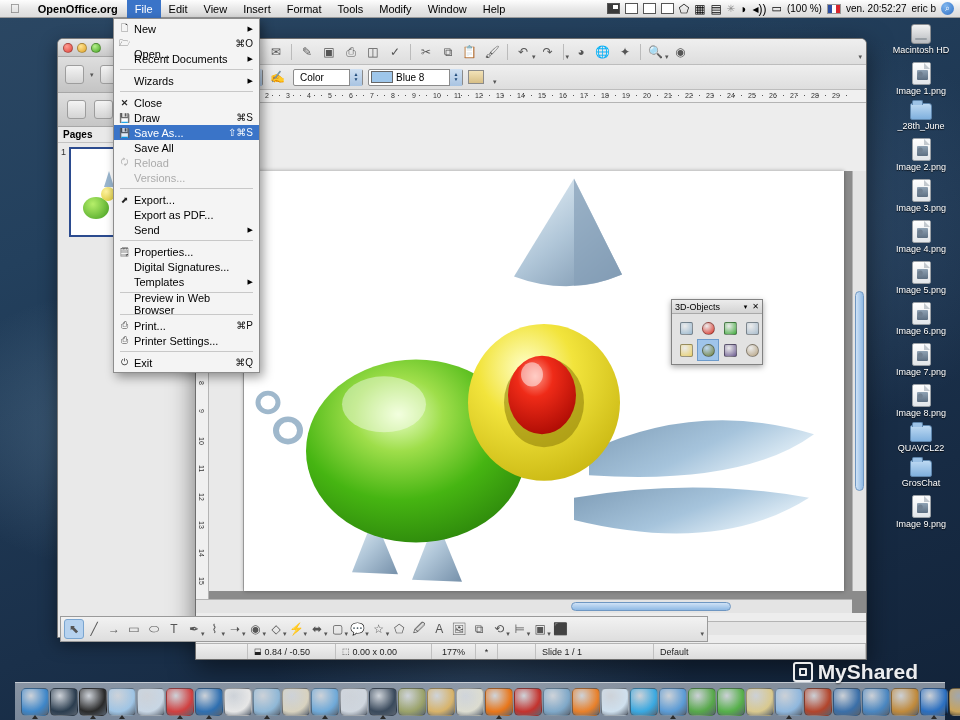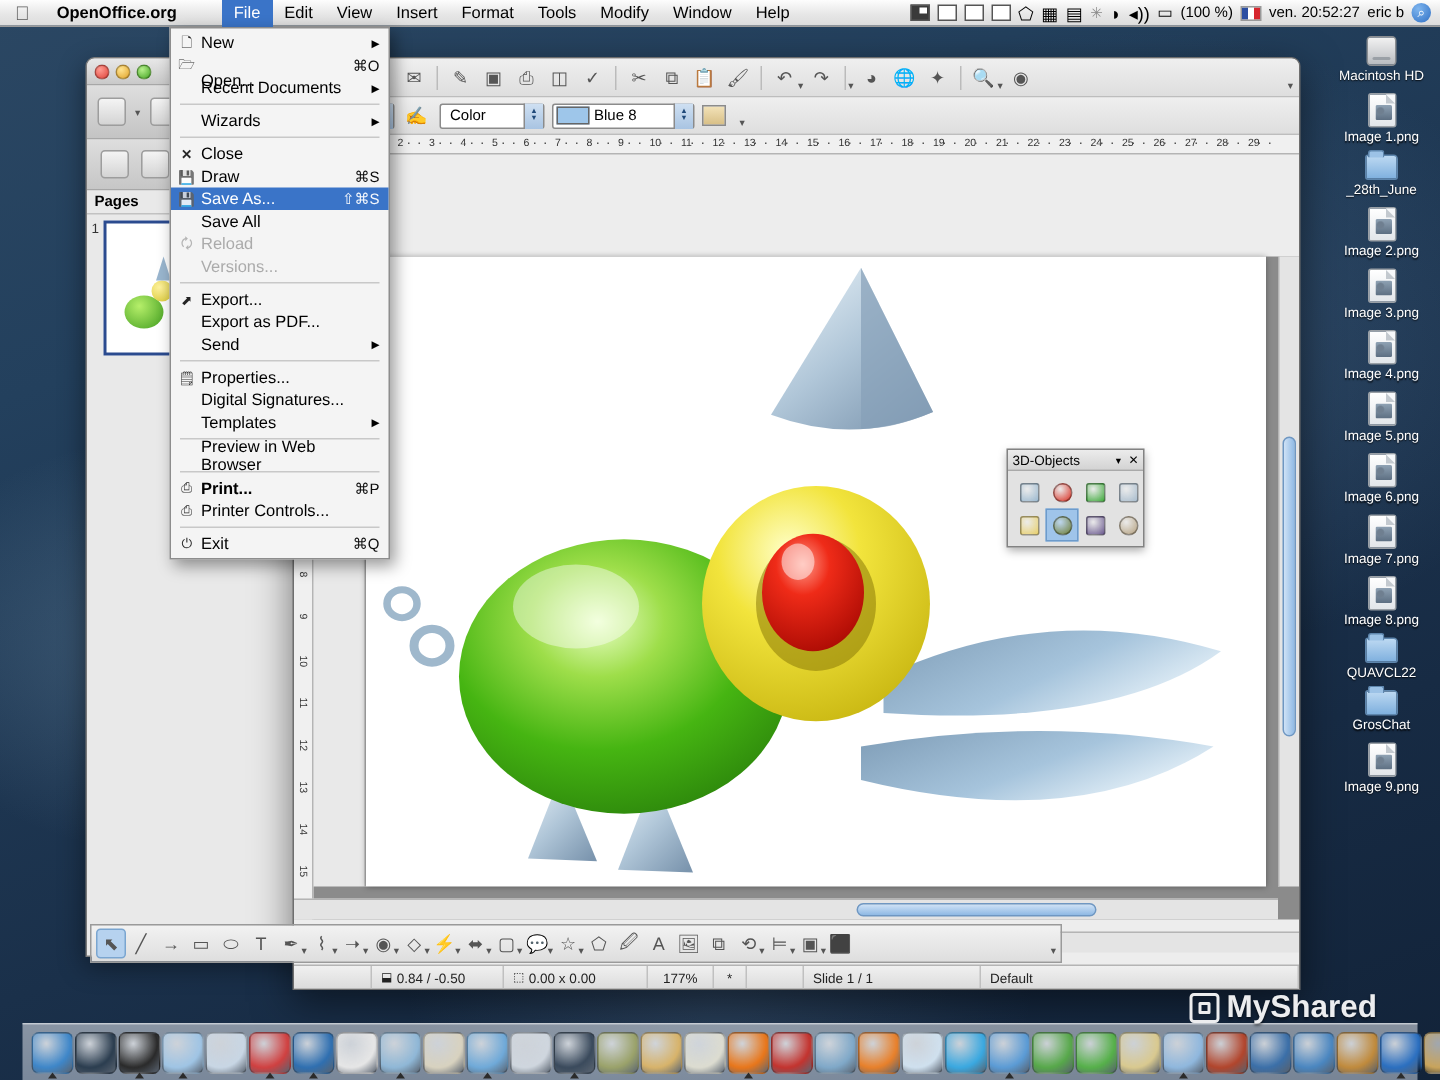--- a/index.html
+++ b/index.html
@@ -34,21 +34,21 @@
   #menubar {
     position: absolute; top: 0; left: 0; width: 960px; height: 18px;
     background: linear-gradient(#fdfdfd, #e7e7e7 55%, #dcdcdc);
     border-bottom: 1px solid #9a9a9a;
     display: flex; align-items: center; z-index: 60;
     font-size: 11px;
   }
   .mb-apple { padding: 0 9px 0 10px; font-size: 13px; color: #5a5a5a; line-height: 1; }
   .mb-app { font-weight: bold; padding: 0 9px; }
   .mb-item { padding: 0 8px; height: 18px; line-height: 18px; white-space: nowrap; }
-  .mb-item.active { background: #3a74c8; color: #fff; margin-left: 21px; }
+  .mb-item.active { background: #3a74c8; color: #fff; }
   .mb-right { margin-left: auto; display: flex; align-items: center; gap: 5px; padding-right: 6px; }
   .mb-right .sl { font-size: 10px; }
   .tile { width:13px;height:11px;border:1px solid #555;background:#fff;display:inline-block;}
   .tile.f { background:#3a3a3a; position:relative; }
   .tile.f::after{content:"";position:absolute;right:1px;top:1px;width:5px;height:4px;background:#fff;}
   .flag{width:14px;height:10px;display:inline-block;background:linear-gradient(90deg,#2b4ea2 0 34%,#fff 34% 66%,#d7262e 66% 100%);border:1px solid #999;}
   .spot{width:13px;height:13px;border-radius:50%;background:radial-gradient(circle at 35% 30%,#7fb6ef,#2f6fc4);color:#fff;font-size:9px;text-align:center;line-height:13px;}
 
   
   #desk-icons { position: absolute; top: 18px; right: 0; width: 78px; z-index: 5; }
@@ -664,26 +664,26 @@
       <span style="font-size: 7px; margin-left: 8px;">▶</span>
     </div>
     <div style="height: 1px; background: rgb(200, 200, 200); margin: 3px 6px;"></div>
     <div style="display: flex; align-items: center; height: 15px; padding: 0px 6px 0px 4px; font-size: 11px; gap: 3px;">
       <span style="width: 13px; text-align: center; font-size: 9px; flex: 0 0 auto; opacity: 0.85;"></span>
       <span style="flex: 1 1 0%;">Preview in Web Browser</span>
     </div>
     <div style="height: 1px; background: rgb(200, 200, 200); margin: 3px 6px;"></div>
     <div style="display: flex; align-items: center; height: 15px; padding: 0px 6px 0px 4px; font-size: 11px; gap: 3px;">
       <span style="width: 13px; text-align: center; font-size: 9px; flex: 0 0 auto; opacity: 0.85;">⎙</span>
-      <span style="flex: 1 1 0%; font-weight: bold;">Print...</span>
+      <span style="flex: 1 1 0%;">Print...</span>
       <span style="font-size: 10px; opacity: 0.95; margin-left: 8px;">⌘P</span>
     </div>
     <div style="display: flex; align-items: center; height: 15px; padding: 0px 6px 0px 4px; font-size: 11px; gap: 3px;">
       <span style="width: 13px; text-align: center; font-size: 9px; flex: 0 0 auto; opacity: 0.85;">⎙</span>
-      <span style="flex: 1 1 0%;">Printer Controls...</span>
+      <span style="flex: 1 1 0%;">Printer Settings...</span>
     </div>
     <div style="height: 1px; background: rgb(200, 200, 200); margin: 3px 6px;"></div>
     <div style="display: flex; align-items: center; height: 15px; padding: 0px 6px 0px 4px; font-size: 11px; gap: 3px;">
       <span style="width: 13px; text-align: center; font-size: 9px; flex: 0 0 auto; opacity: 0.85;">⏻</span>
       <span style="flex: 1 1 0%;">Exit</span>
       <span style="font-size: 10px; opacity: 0.95; margin-left: 8px;">⌘Q</span>
     </div>
   </div>
 
 <div id="menubar">

